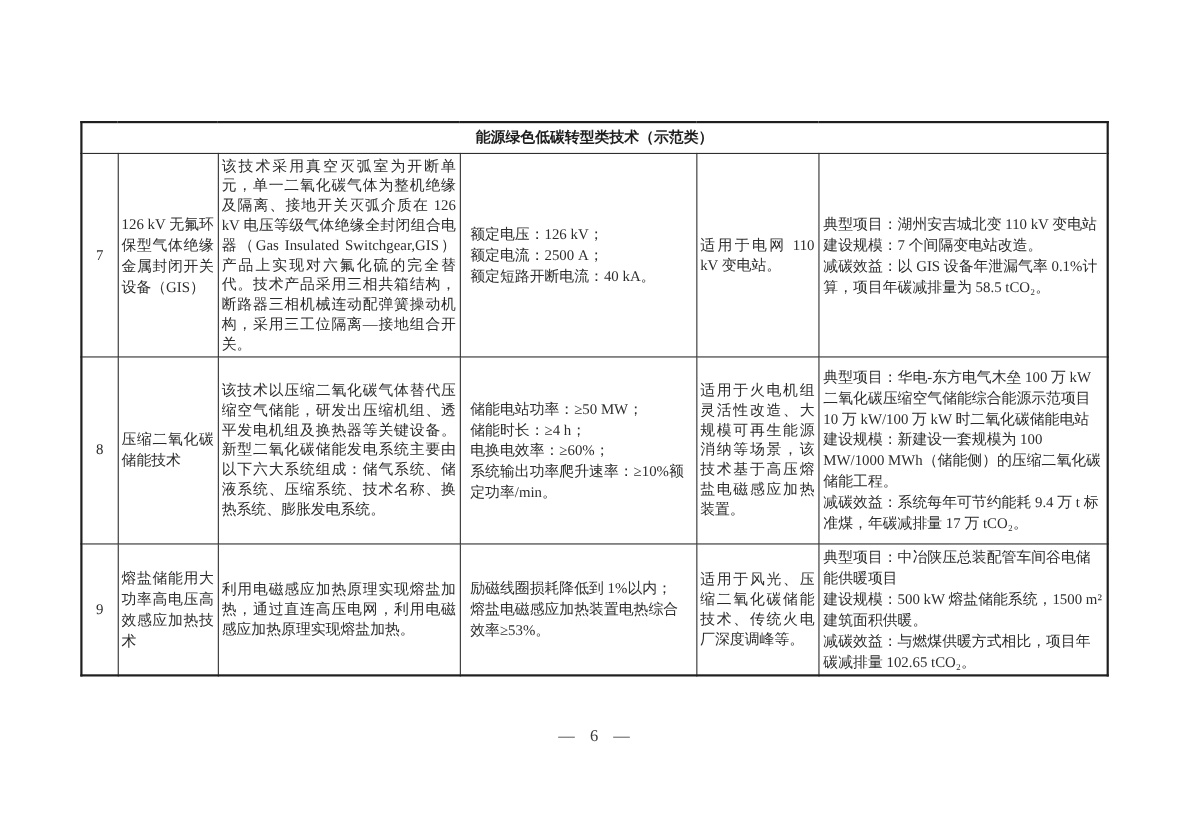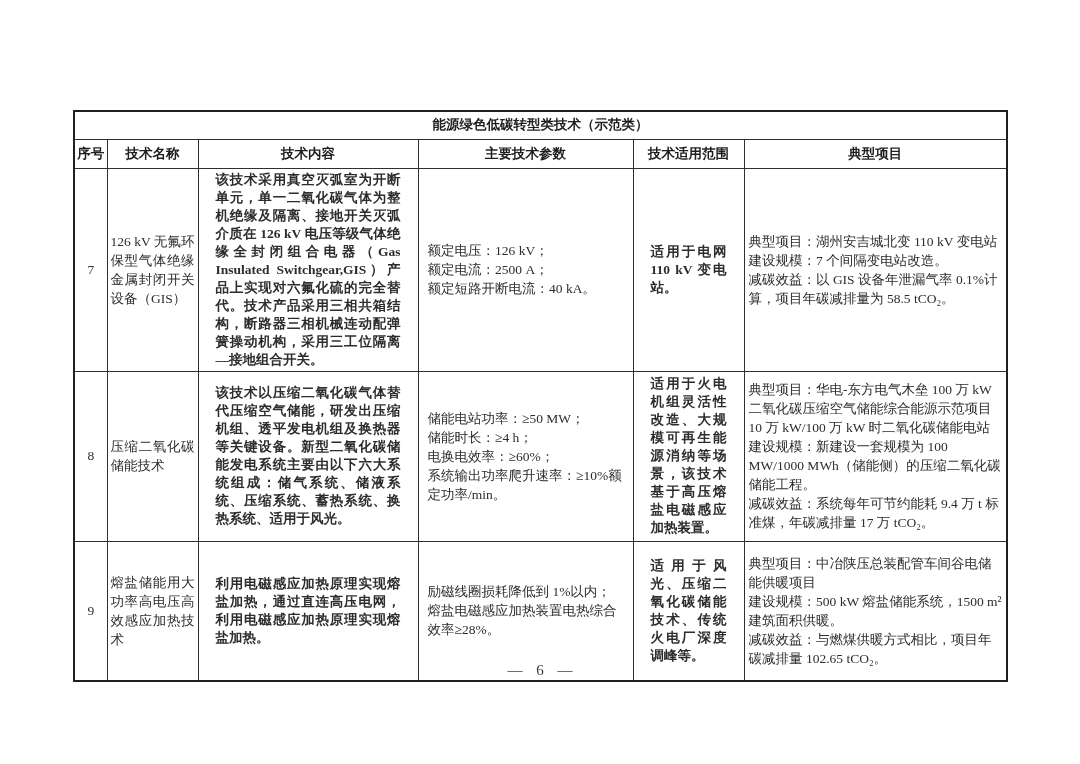--- a/index.html
+++ b/index.html
@@ -39,41 +39,40 @@
     color: #1e1e1e;
   }
   .seq-cell { text-align: center; font-size: 14px; }
   .name-cell {
     padding: 20px 3px;
     text-align: justify;
     line-height: 19px;
     margin-top: 36px;
   }
   .content-cell, .scope-cell {
-    padding: 2px 17px;
+    padding: 2px 3px;
     text-align: justify;
     line-height: 18px;
-    font-weight: bold;
   }
   .params-cell {
     padding: 2px 9px;
     text-align: left;
     line-height: 19px;
     white-space: pre-line;
   }
   .project-cell {
     padding: 2px 4px;
     text-align: left;
     line-height: 19px;
     white-space: pre-line;
     margin-left: 16px;
   }
   .row-7 > td { height: 176px; }
   .row-8 > td { height: 170px; }
-  .row-9 > td { height: 140px; }
+  .row-9 > td { height: 120px; }
   .page-footer {
     position: absolute;
     left: 0;
     right: 0;
     top: 662px;
     text-align: center;
     font-size: 15px;
     color: #3a3a3a;
     word-spacing: 10px;
   }
@@ -87,59 +86,51 @@
     <col style="width:91px">
     <col style="width:220px">
     <col style="width:215px">
     <col style="width:111px">
     <col style="width:263px">
   </colgroup>
   <tbody>
     <tr>
       <td class="title-cell" colspan="6">能源绿色低碳转型类技术（示范类）</td>
     </tr>
-    <tr>
-      <th class="head-cell">序号</th>
-      <th class="head-cell">技术名称</th>
-      <th class="head-cell">技术内容</th>
-      <th class="head-cell">主要技术参数</th>
-      <th class="head-cell">技术适用范围</th>
-      <th class="head-cell">典型项目</th>
-    </tr>
     <tr class="row-7">
       <td class="seq-cell">7</td>
       <td class="name-cell">126 kV 无氟环保型气体绝缘金属封闭开关设备（GIS）</td>
       <td class="content-cell">该技术采用真空灭弧室为开断单元，单一二氧化碳气体为整机绝缘及隔离、接地开关灭弧介质在 126 kV 电压等级气体绝缘全封闭组合电器（Gas Insulated Switchgear,GIS）产品上实现对六氟化硫的完全替代。技术产品采用三相共箱结构，断路器三相机械连动配弹簧操动机构，采用三工位隔离—接地组合开关。</td>
       <td class="params-cell">额定电压：126 kV；
 额定电流：2500 A；
 额定短路开断电流：40 kA。</td>
       <td class="scope-cell">适用于电网 110 kV 变电站。</td>
       <td class="project-cell">典型项目：湖州安吉城北变 110 kV 变电站
 建设规模：7 个间隔变电站改造。
 减碳效益：以 GIS 设备年泄漏气率 0.1%计算，项目年碳减排量为 58.5 tCO₂。</td>
     </tr>
     <tr class="row-8">
       <td class="seq-cell">8</td>
       <td class="name-cell">压缩二氧化碳储能技术</td>
-      <td class="content-cell">该技术以压缩二氧化碳气体替代压缩空气储能，研发出压缩机组、透平发电机组及换热器等关键设备。新型二氧化碳储能发电系统主要由以下六大系统组成：储气系统、储液系统、压缩系统、蓄热系统、换热系统、适用于风光。</td>
+      <td class="content-cell">该技术以压缩二氧化碳气体替代压缩空气储能，研发出压缩机组、透平发电机组及换热器等关键设备。新型二氧化碳储能发电系统主要由以下六大系统组成：储气系统、储液系统、压缩系统、技术名称、换热系统、膨胀发电系统。</td>
       <td class="params-cell">储能电站功率：≥50 MW；
 储能时长：≥4 h；
 电换电效率：≥60%；
 系统输出功率爬升速率：≥10%额定功率/min。</td>
       <td class="scope-cell">适用于火电机组灵活性改造、大规模可再生能源消纳等场景，该技术基于高压熔盐电磁感应加热装置。</td>
       <td class="project-cell">典型项目：华电-东方电气木垒 100 万 kW 二氧化碳压缩空气储能综合能源示范项目 10 万 kW/100 万 kW 时二氧化碳储能电站
 建设规模：新建设一套规模为 100 MW/1000 MWh（储能侧）的压缩二氧化碳储能工程。
 减碳效益：系统每年可节约能耗 9.4 万 t 标准煤，年碳减排量 17 万 tCO₂。</td>
     </tr>
     <tr class="row-9">
       <td class="seq-cell">9</td>
       <td class="name-cell">熔盐储能用大功率高电压高效感应加热技术</td>
       <td class="content-cell">利用电磁感应加热原理实现熔盐加热，通过直连高压电网，利用电磁感应加热原理实现熔盐加热。</td>
       <td class="params-cell">励磁线圈损耗降低到 1%以内；
-熔盐电磁感应加热装置电热综合效率≥28%。</td>
+熔盐电磁感应加热装置电热综合效率≥53%。</td>
       <td class="scope-cell">适用于风光、压缩二氧化碳储能技术、传统火电厂深度调峰等。</td>
       <td class="project-cell">典型项目：中冶陕压总装配管车间谷电储能供暖项目
 建设规模：500 kW 熔盐储能系统，1500 m² 建筑面积供暖。
 减碳效益：与燃煤供暖方式相比，项目年碳减排量 102.65 tCO₂。</td>
     </tr>
   </tbody>
 </table>
 
 <div class="page-footer">— 6 —</div>
 

